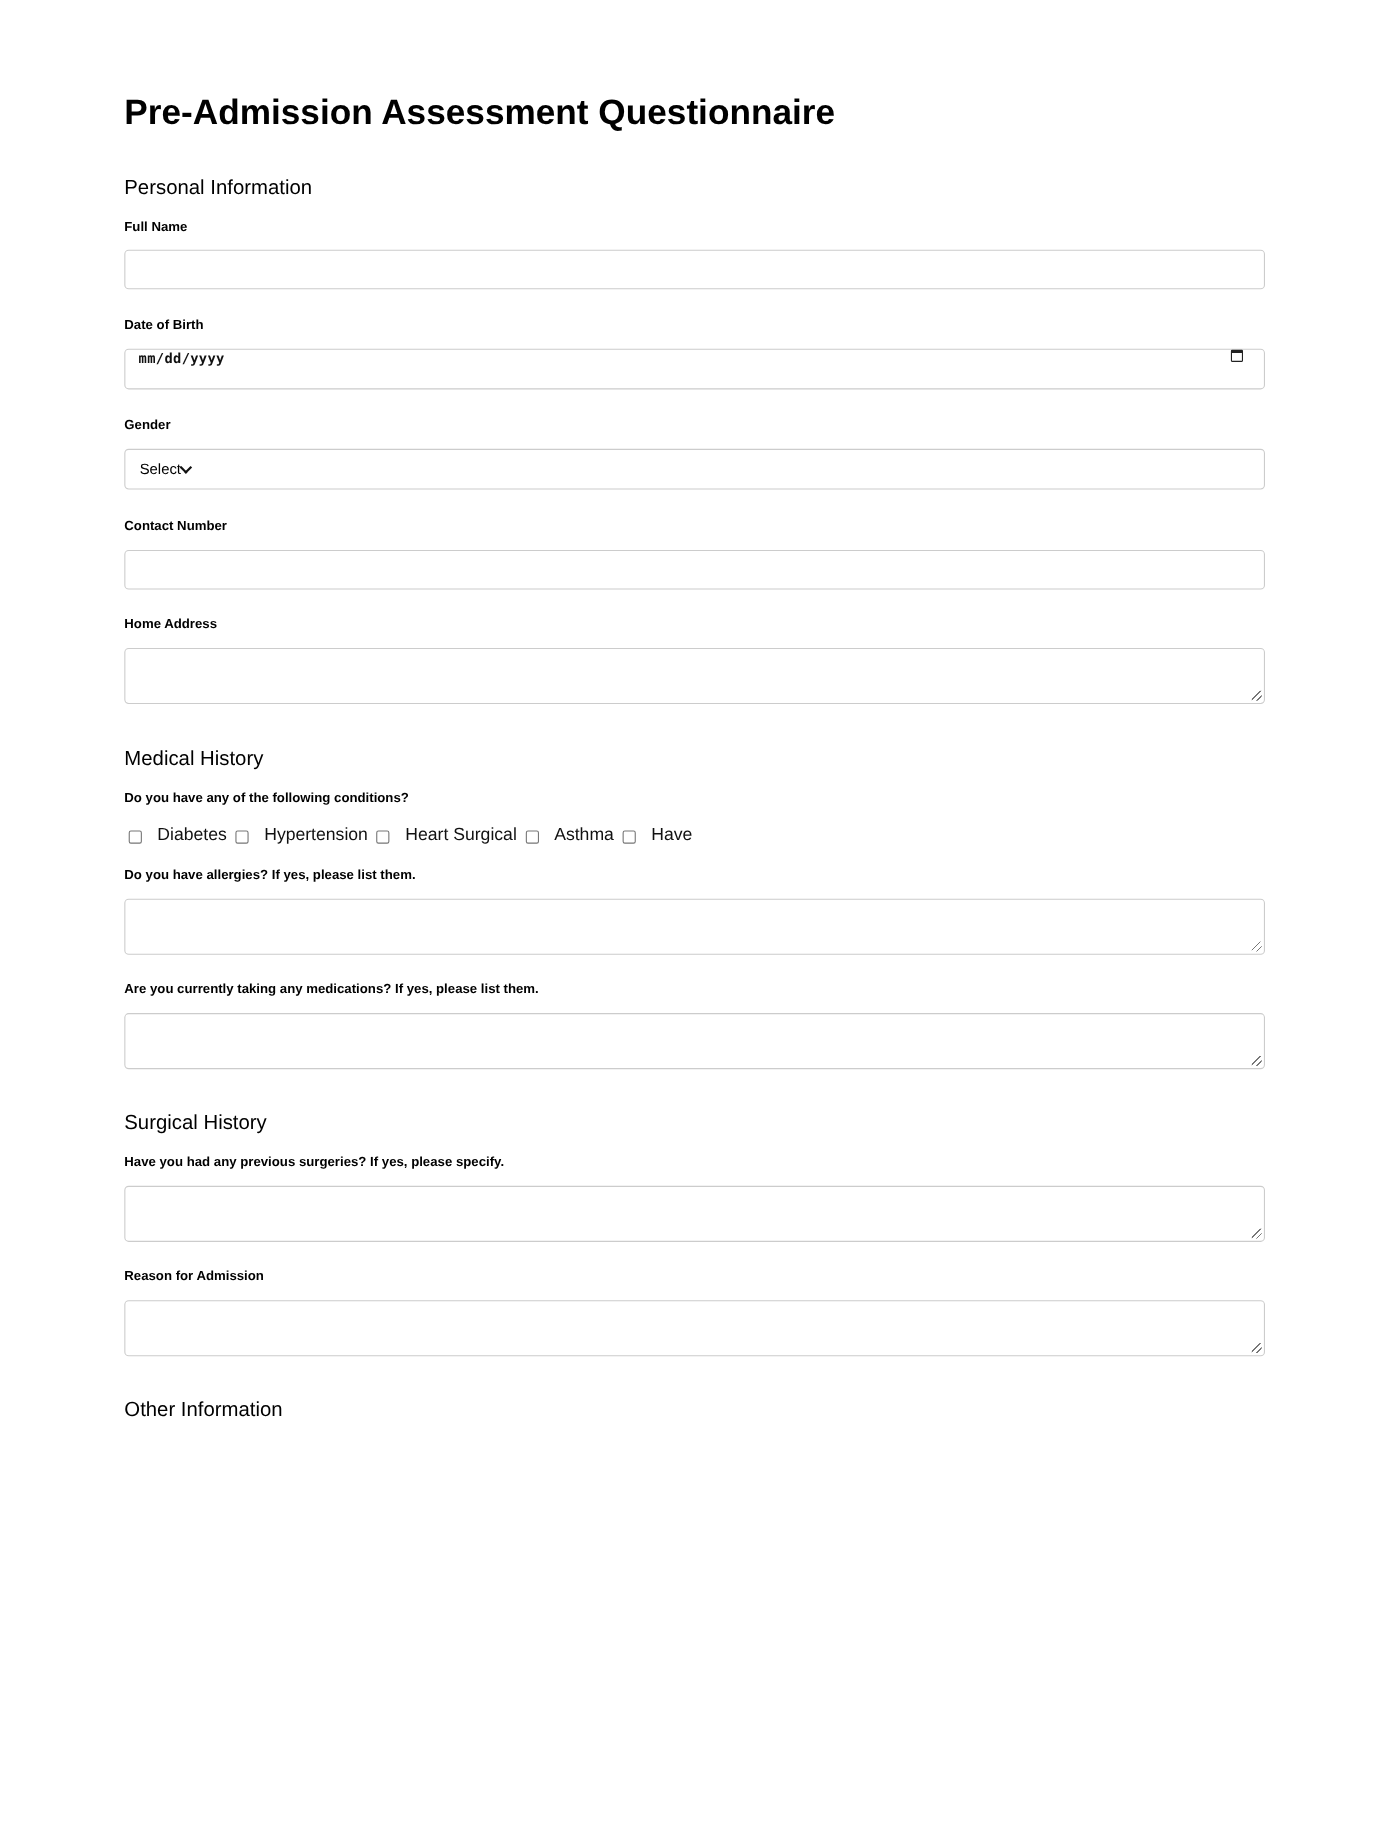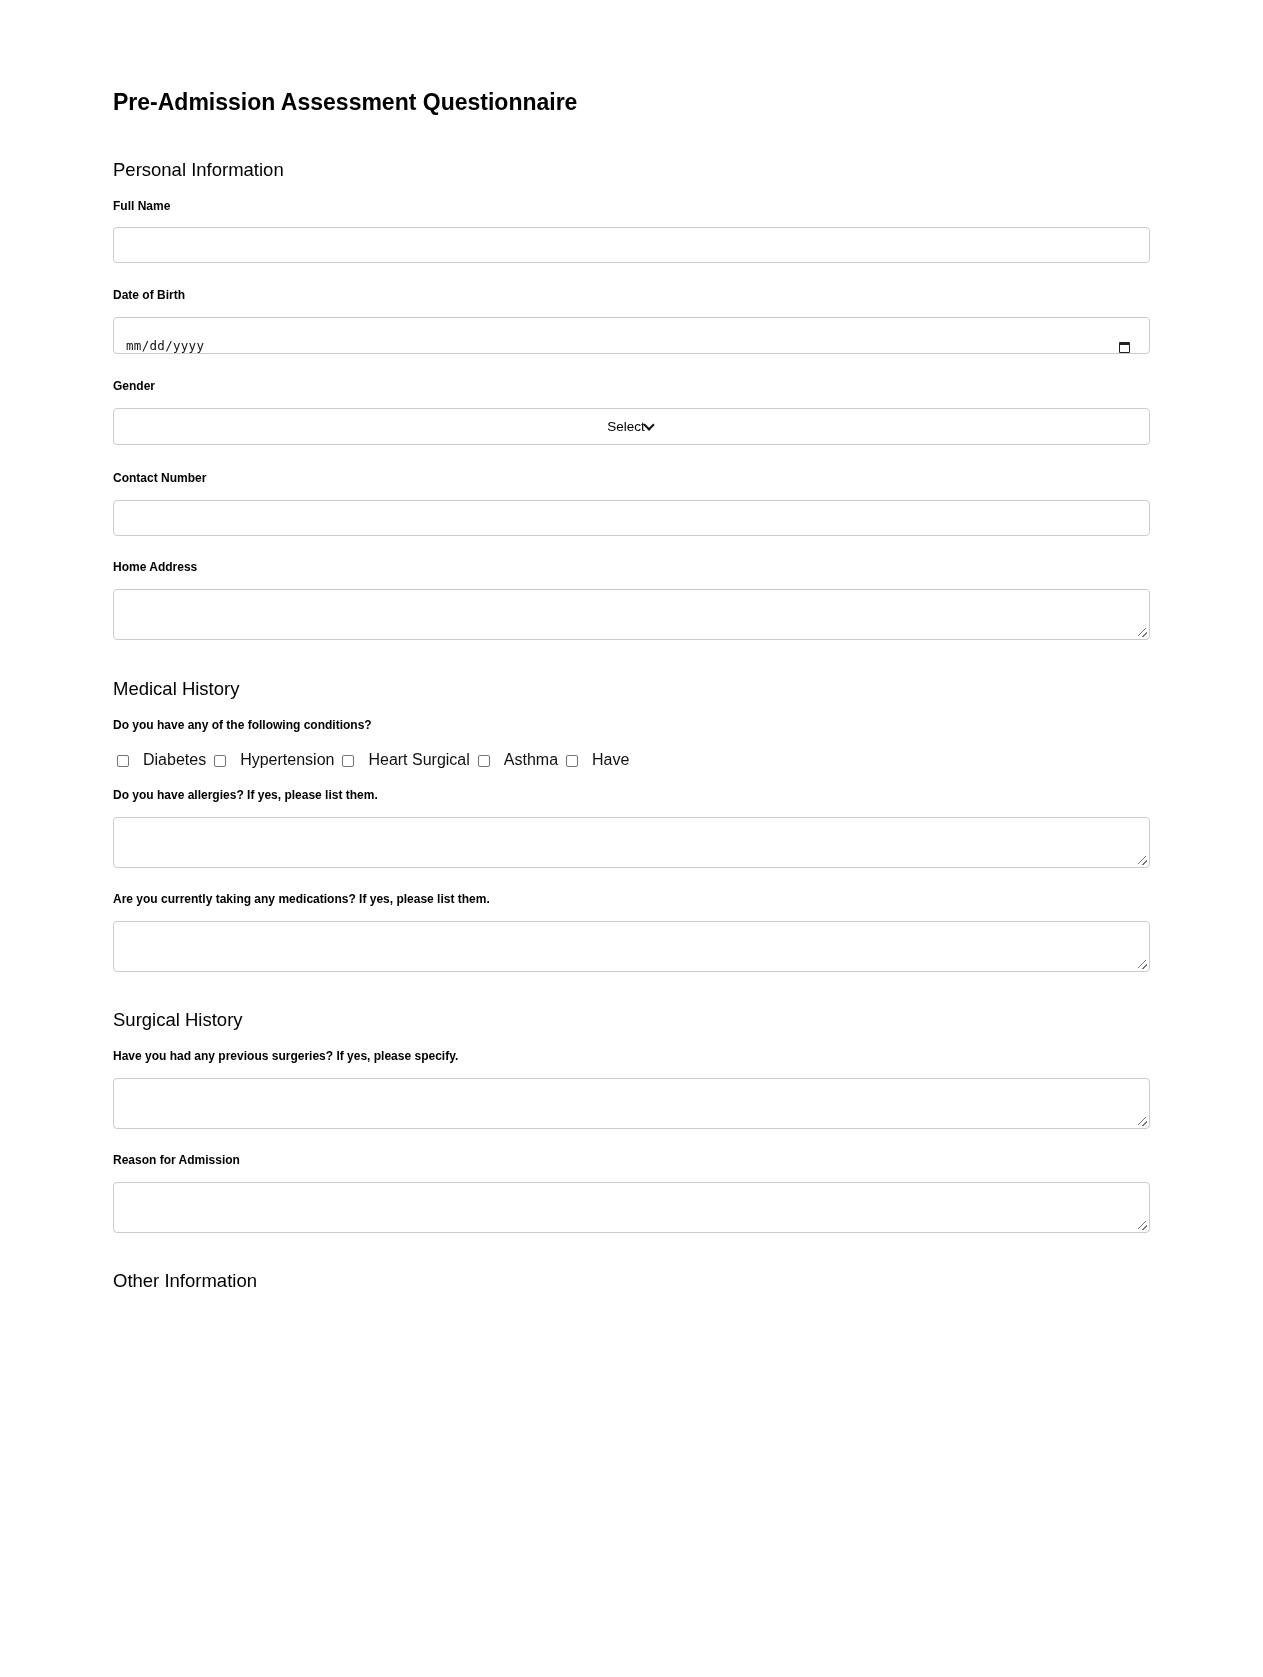--- a/index.html
+++ b/index.html
@@ -19,21 +19,21 @@
       position: absolute;
       left: 113px;
       top: 0;
       width: 1037px;
     }
     h1.page-title {
       position: absolute;
       left: 0;
       top: 82px;
       margin: 0;
-      font-size: 23px;
+      font-size: 32px;
       font-weight: bold;
       line-height: 40px;
       white-space: nowrap;
     }
     .section-title {
       position: absolute;
       left: 0;
       margin: 0;
       font-size: 18.5px;
       font-weight: normal;
@@ -60,22 +60,23 @@
       font-family: "Liberation Sans", sans-serif;
       font-size: 14px;
       color: #000;
       margin: 0;
     }
     .text-input { height: 36px; padding: 0 10px; }
     .date-input {
       height: 37px;
       padding: 0 10px;
       display: flex;
-      align-items: flex-end;
+      align-items: flex-start;
       justify-content: space-between;
+      font-weight: bold;
     }
     .date-placeholder {
       font-family: "DejaVu Sans Mono", monospace;
       font-size: 12.5px;
       color: #111;
       letter-spacing: 0.3px;
       padding-left: 2px;
     }
     .calendar-icon {
       width: 11px;
@@ -84,21 +85,21 @@
       border: 1.5px solid #222;
       border-top-width: 3px;
       border-radius: 1px;
       margin-right: 9px;
     }
     .select-input {
       height: 37px;
       padding: 0 10px 0 13px;
       display: flex;
       align-items: center;
-      justify-content: center;
+      justify-content: flex-start;
       font-size: 13.5px;
     }
     .chevron-down {
       width: 6px;
       height: 6px;
       border-right: 2px solid #111;
       border-bottom: 2px solid #111;
       transform: rotate(45deg);
       margin-right: 6px;
       margin-top: -4px;

